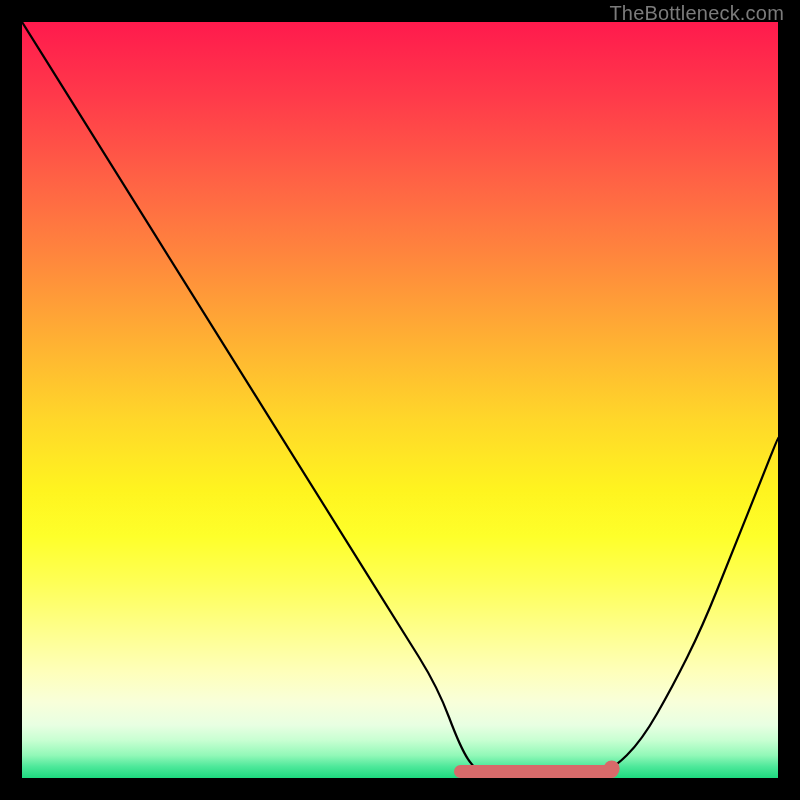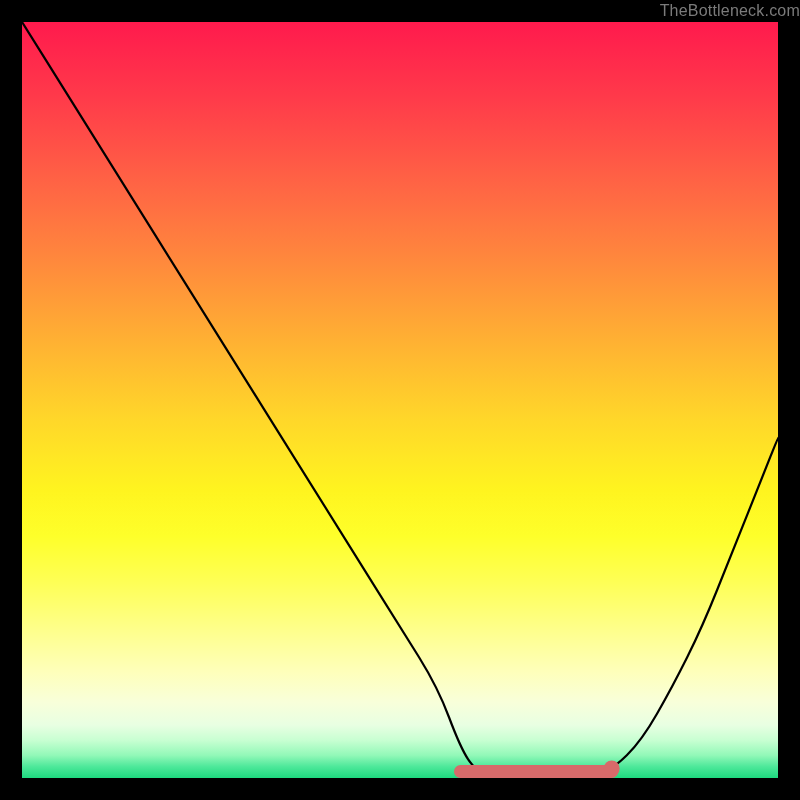--- a/index.html
+++ b/index.html
@@ -46,23 +46,23 @@
   svg.curve {
     position: absolute;
     left: 0;
     top: 0;
     width: 756px;
     height: 756px;
   }
   .watermark {
     position: absolute;
     top: 2px;
-    right: 0;
+    right: 16px;
     font-family: Arial, Helvetica, sans-serif;
-    font-size: 16px;
+    font-size: 20px;
     color: #7b7b7b;
     letter-spacing: 0.2px;
   }
 </style>
 </head>
 <body>
 
 <div class="container">
   <div class="plot-area">
     <svg class="curve" viewBox="0 0 756 756" preserveAspectRatio="none">

